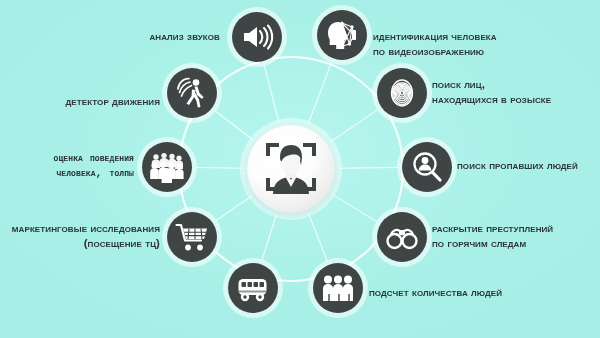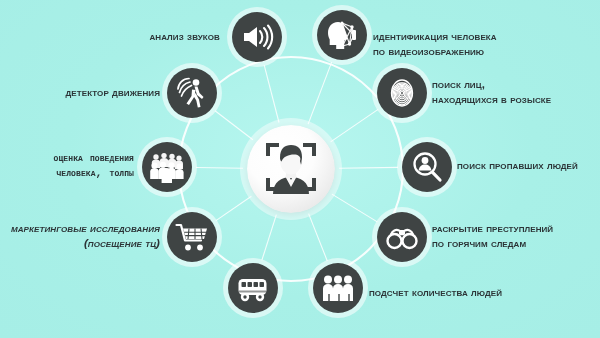--- a/index.html
+++ b/index.html
@@ -223,21 +223,21 @@
           <path d="M8 8.5 h24 l-3 10.5 h-18 Z" fill="#ffffff"></path>
           <g stroke="#3f4444" stroke-width="1.1">
             <path d="M14 8.5 L13 19 M20 8.5 L20 19 M26 8.5 L27 19"></path>
             <path d="M9.2 12.2 h22 M10.2 15.6 h20.2"></path>
           </g>
           <circle cx="13" cy="27.5" r="2.9" fill="#ffffff"></circle>
           <circle cx="25" cy="27.5" r="2.9" fill="#ffffff"></circle>
         </svg>
       </span>
     </div>
-    <div class="label l" style="left: 5px; top: 221px; width: 155px; font-style: italic;">Маркетинговые исследования
+    <div class="label l" style="left: 5px; top: 221px; width: 155px;">Маркетинговые исследования
 (посещение ТЦ)</div>
     <div class="node" style="left: 142px; top: 142px;">
       <span>
         <svg width="34" height="34" viewBox="0 0 34 34">
           <g fill="#ffffff" opacity=".95">
             <circle cx="6" cy="7" r="2.7"></circle>
             <path d="M1.8 18 V12.5 C1.8 10.4 3.6 9.4 6 9.4 C8.4 9.4 10.2 10.4 10.2 12.5 V18 Z"></path>
             <circle cx="14" cy="5.6" r="2.7"></circle>
             <path d="M9.8 17 V11.1 C9.8 9 11.6 8 14 8 C16.4 8 18.2 9 18.2 11.1 V17 Z"></path>
             <circle cx="22" cy="6.4" r="2.7"></circle>
@@ -272,14 +272,14 @@
             <path d="M4.5 16.5 A14.5 14.5 0 0 1 15 6"></path>
             <path d="M6.5 20 A18 18 0 0 1 16.5 9.5"></path>
           </g>
           <circle cx="21" cy="6.5" r="3.3" fill="#ffffff"></circle>
           <path d="M19.5 10.5 L22.5 10.5 L24.5 17 L28.5 21 L27 23 L22 19 L20.5 14 Z" fill="#ffffff"></path>
           <path d="M20.5 14 L19.5 20.5 L14 29 L11.5 27.5 L16.5 20 L17 13.5 Z" fill="#ffffff"></path>
           <path d="M20.5 17 L24 23.5 L25.5 31 L22.8 31.5 L21.3 24.5 L18.5 20 Z" fill="#ffffff"></path>
         </svg>
       </span>
     </div>
-    <div class="label l" style="left: 20px; top: 85px; width: 140px;">Детектор движения</div>
+    <div class="label l" style="left: 20px; top: 94px; width: 140px;">Детектор движения</div>
   </div>
 
 </body></html>

